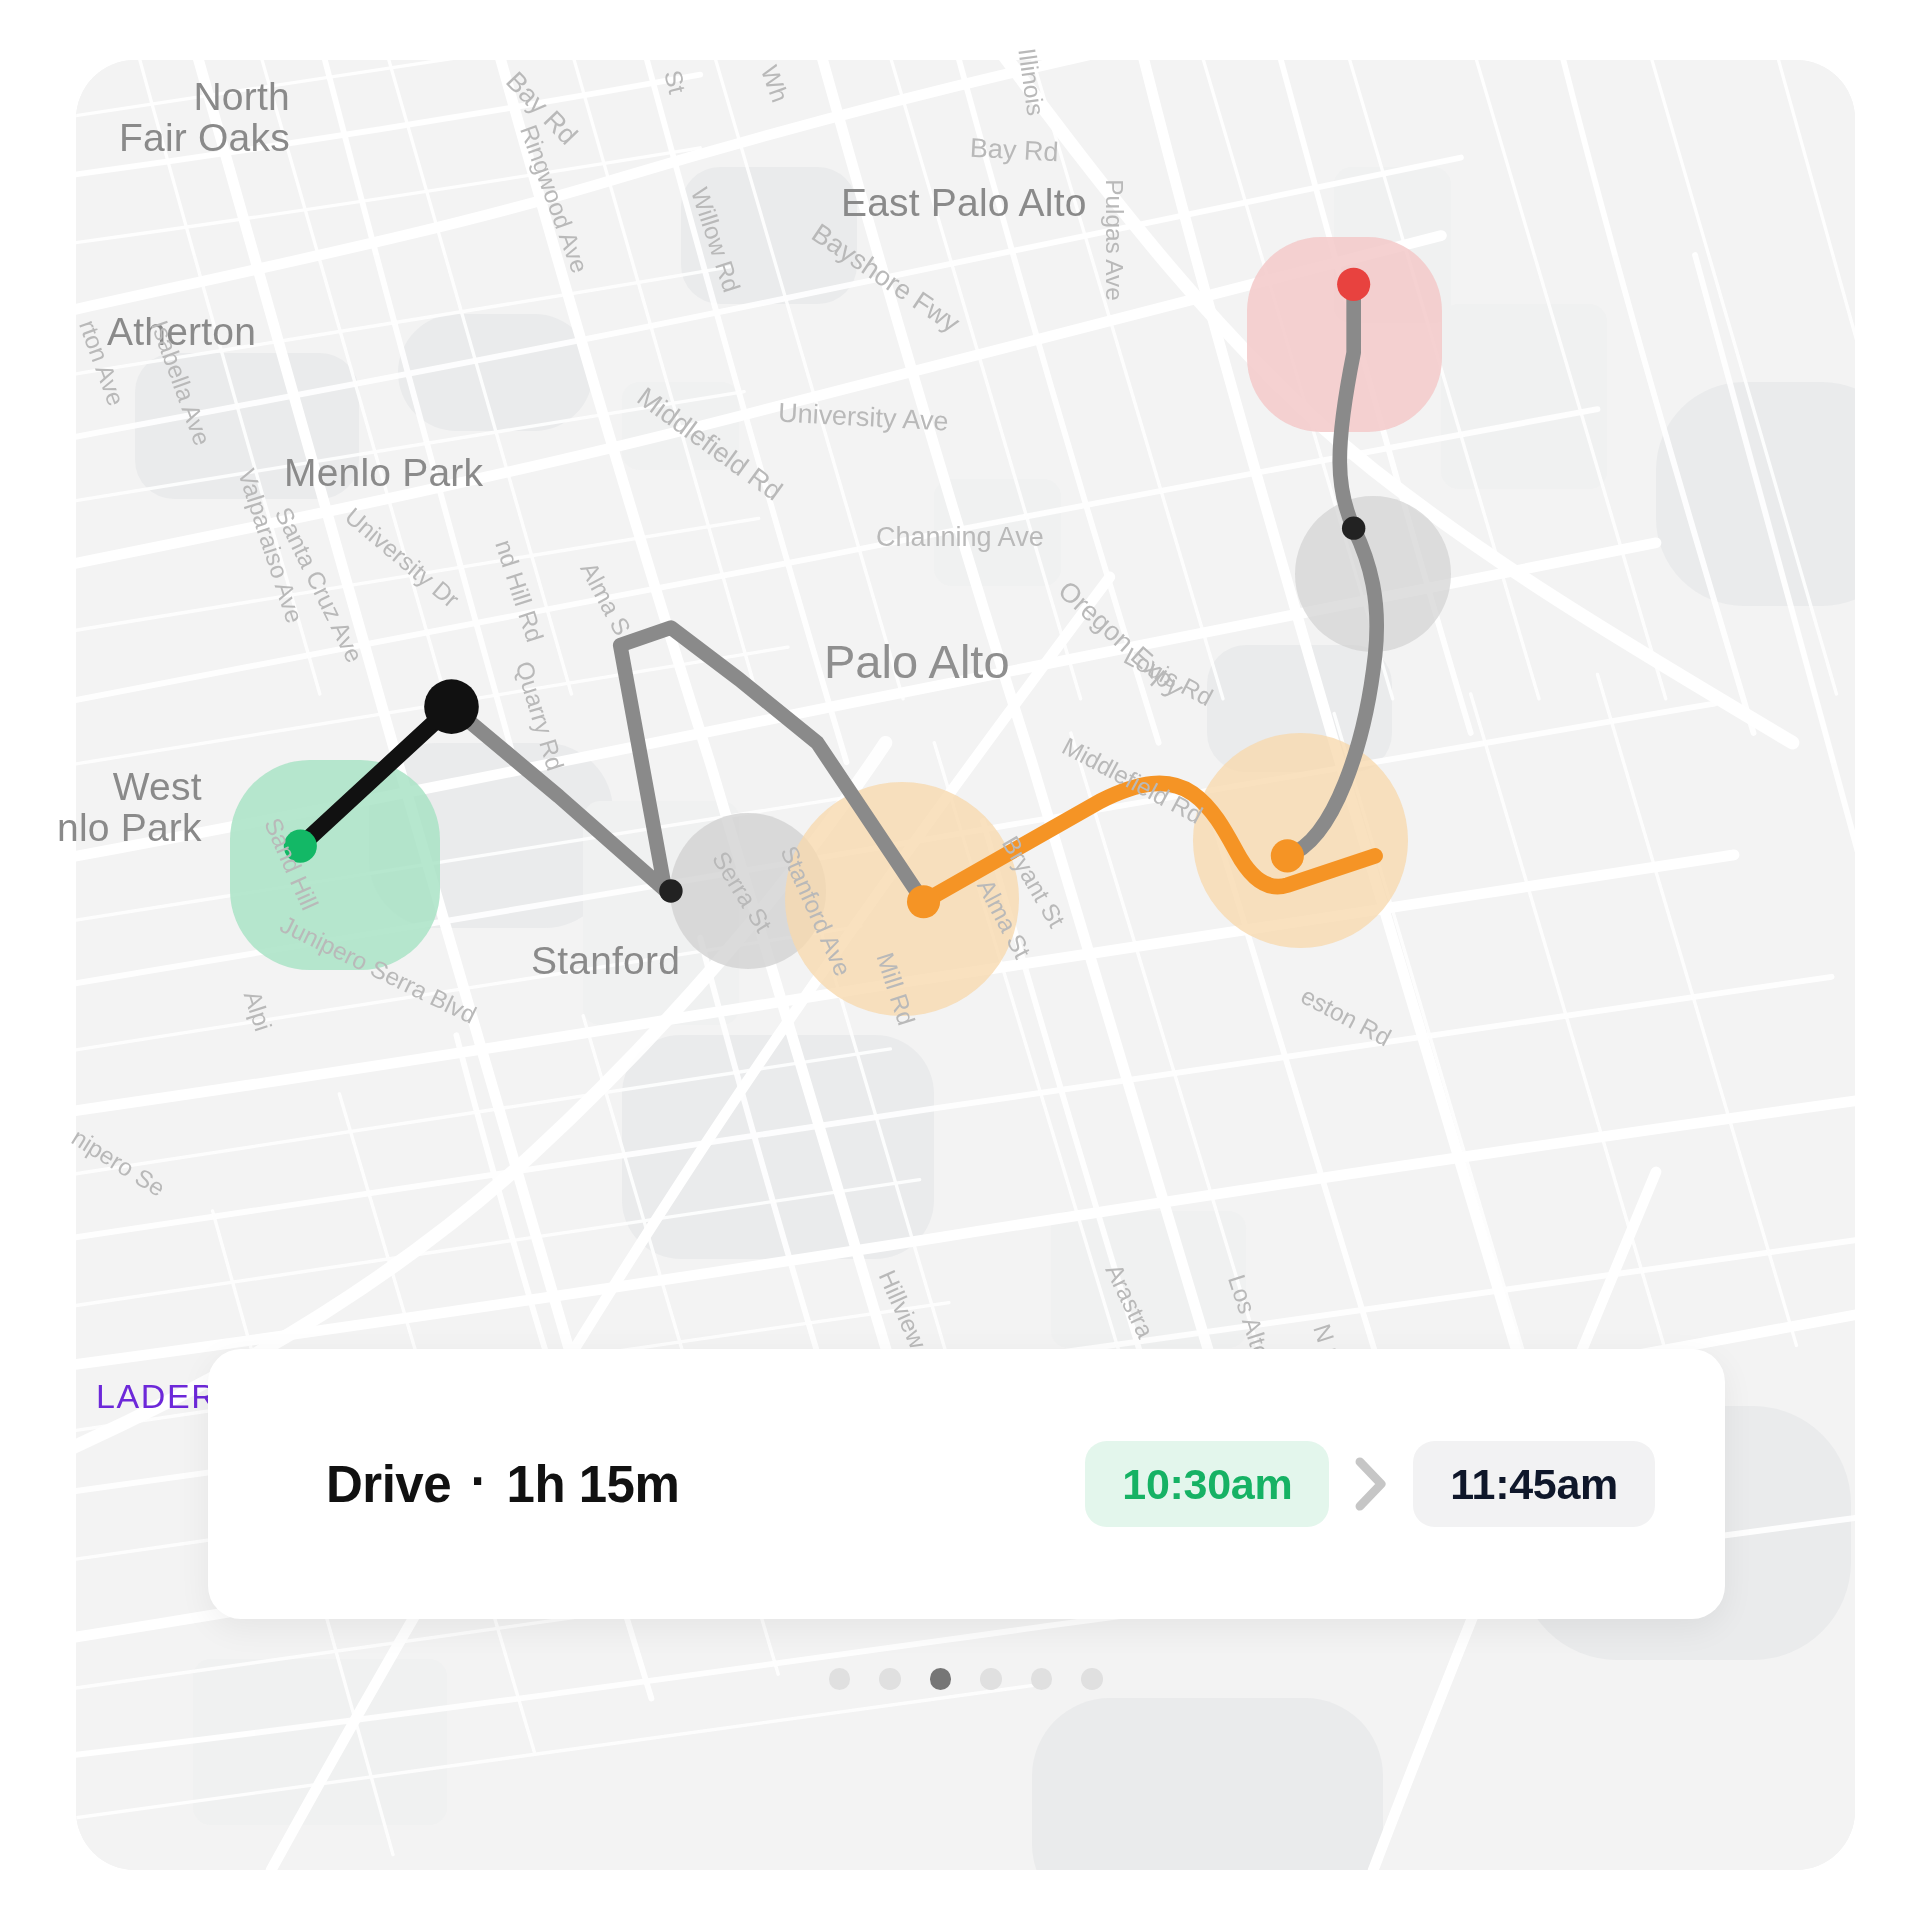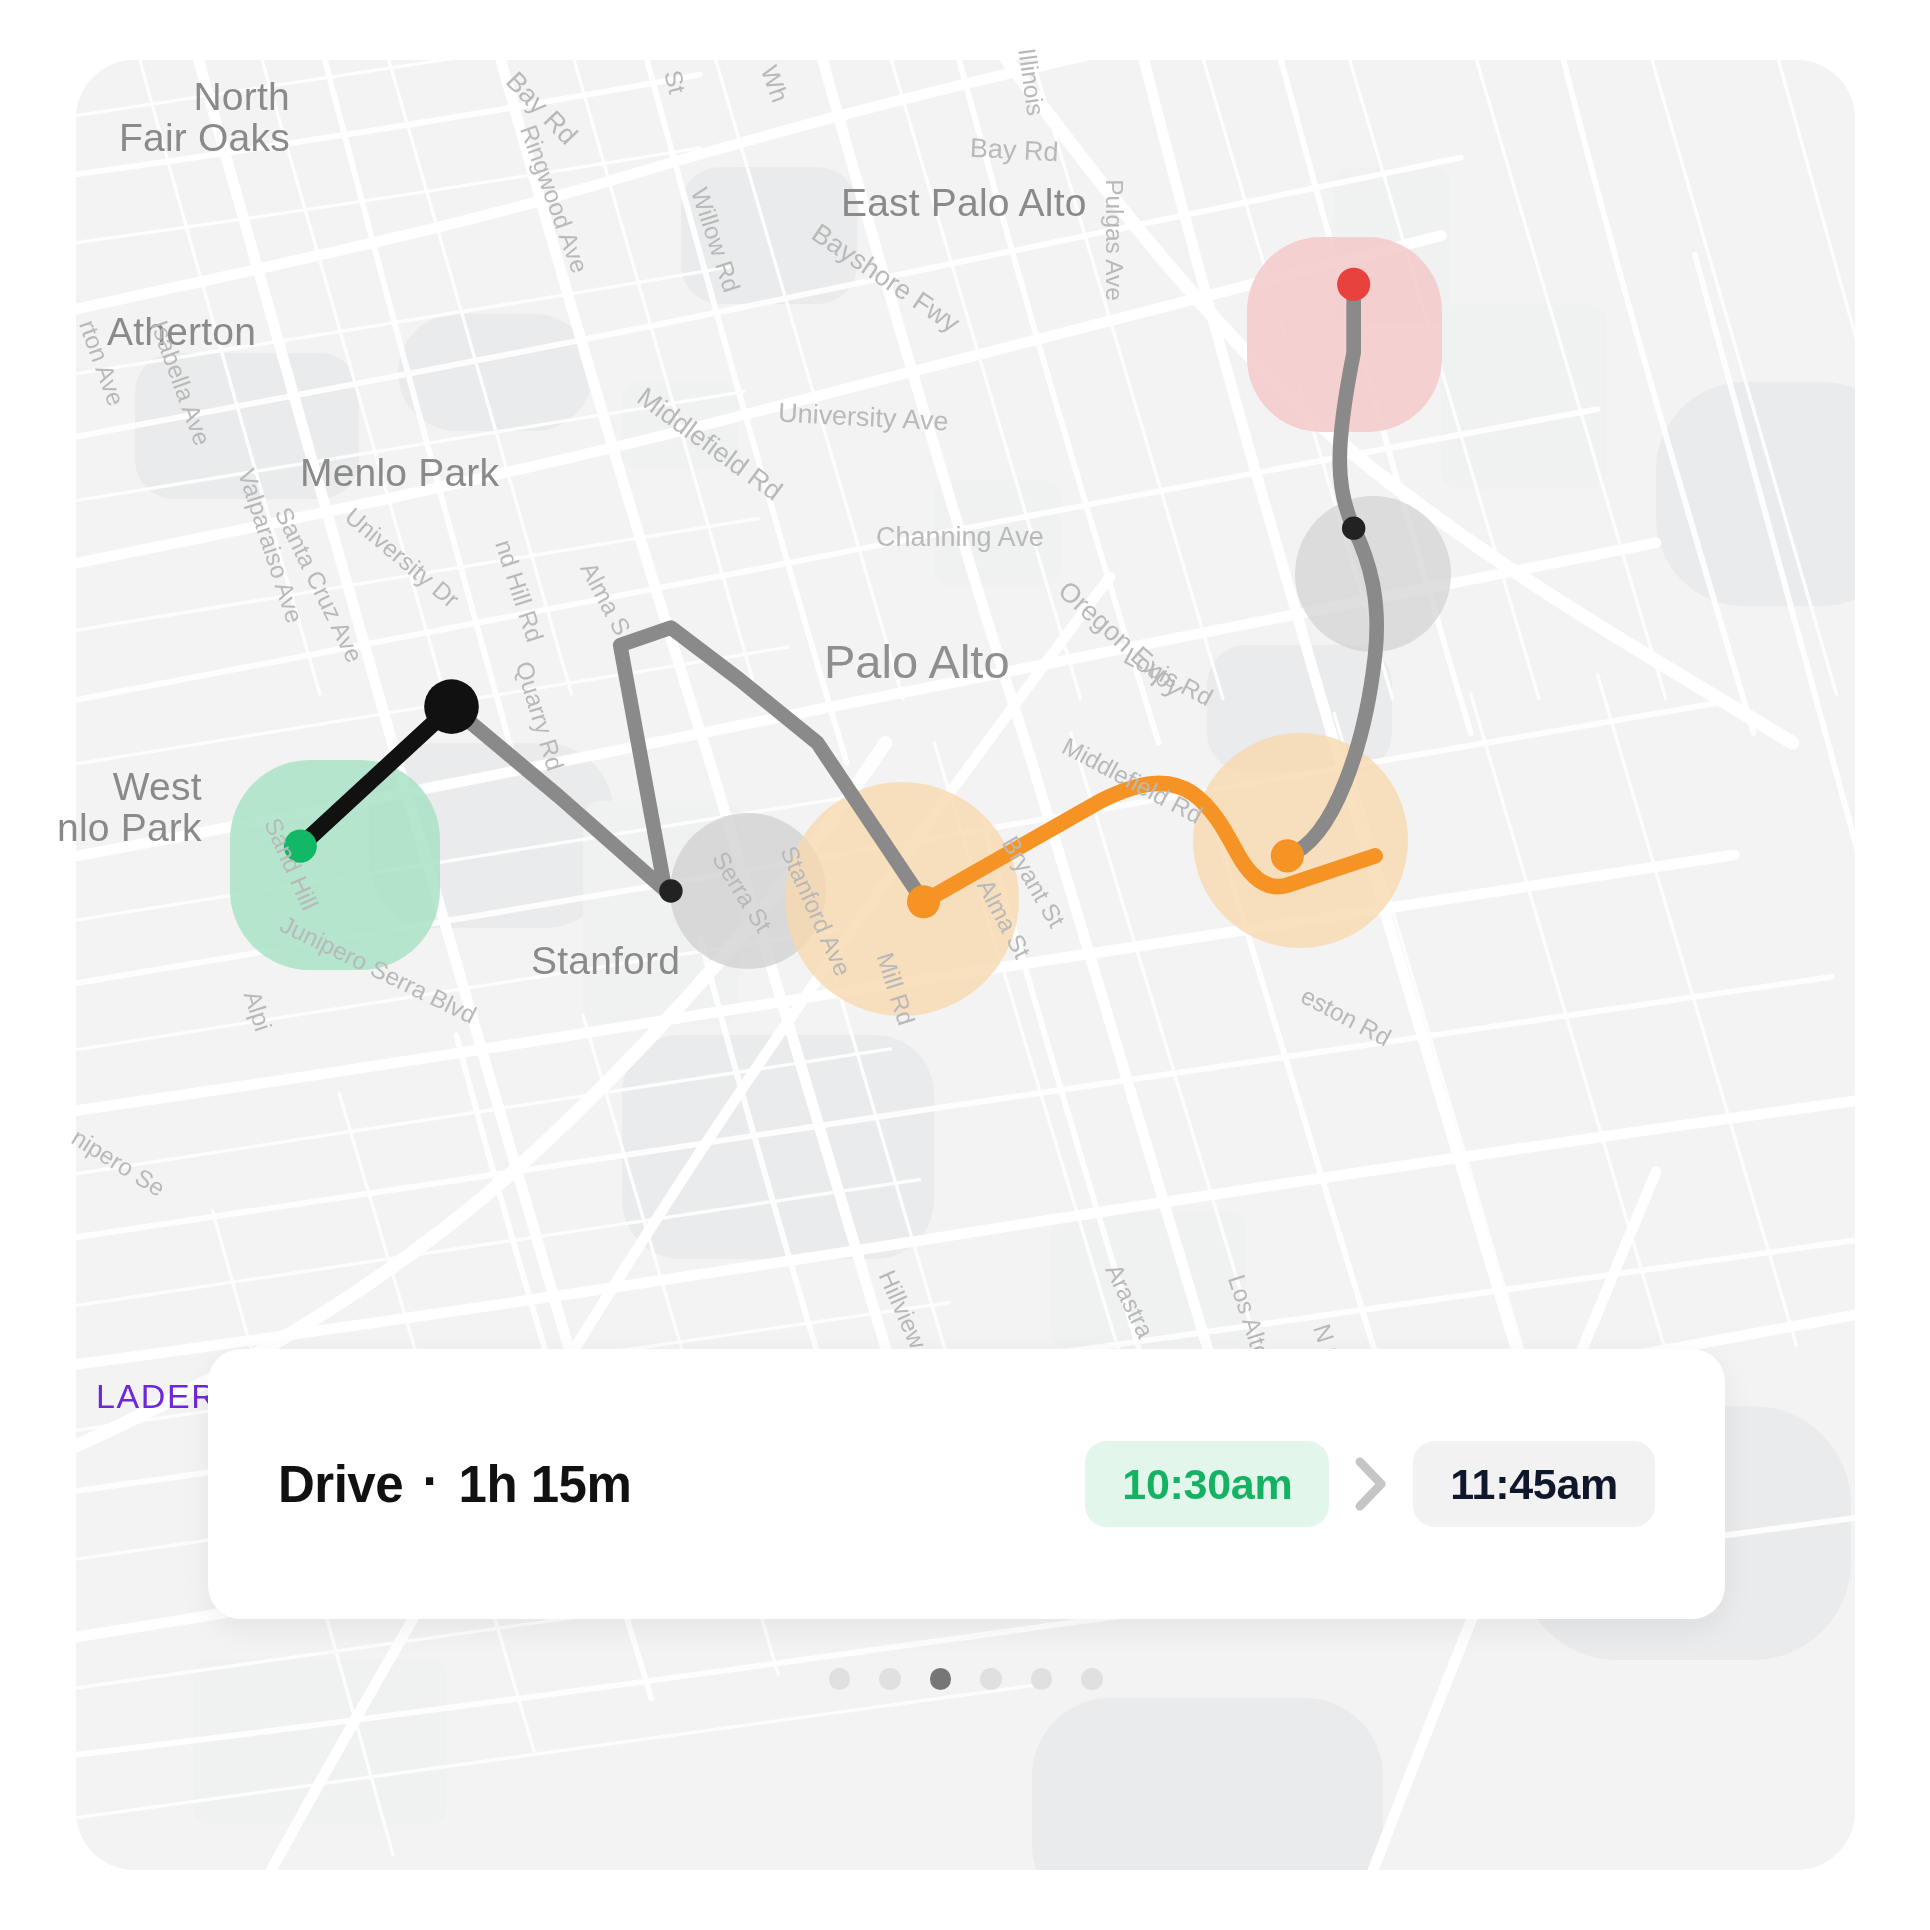--- a/index.html
+++ b/index.html
@@ -123,21 +123,21 @@
   .trip-summary {
     display: flex;
     align-items: center;
     gap: 0px;
     font-size: 51px;
     font-weight: 700;
     color: #111111;
     letter-spacing: -0.5px;
     white-space: nowrap;
   }
-  .trip-mode { font-weight: 700; }
+  .trip-mode { font-weight: 700; margin-left: 48px; }
   .trip-sep {
     color: #111111;
     margin: 0 19.5px;
     font-weight: 700;
     position: relative;
     top: -2.9px;
   }
   .trip-duration { font-weight: 700; }
 
   .time-group {
@@ -349,21 +349,21 @@
       <circle cx="1310" cy="480" r="12" fill="#222222"></circle>
 
       <circle cx="1310" cy="230" r="17" fill="#e8423f"></circle>
     </svg>
   </div>
 
   <div>
     <div class="map-label label-city two-line" style="left:119px; top:76px;">North
 Fair Oaks</div>
     <div class="map-label label-city" style="left:107px; top:310px;">Atherton</div>
-    <div class="map-label label-city" style="left:300px; top:451px;">Menlo Park</div>
+    <div class="map-label label-city" style="left:284px; top:451px;">Menlo Park</div>
     <div class="map-label label-city" style="left:841px; top:181px;">East Palo Alto</div>
     <div class="map-label label-bigcity" style="left:824px; top:634px;">Palo Alto</div>
     <div class="map-label label-city" style="left:531px; top:939px;">Stanford</div>
     <div class="map-label label-city two-line" style="left:57px; top:766px;">West
 nlo Park</div>
     <div class="map-label label-tiny" style="left:96px; top:1377px;">LADERA</div>
 
     <div class="map-label label-street" style="left:497px; top:93px; transform:rotate(46deg);">Bay Rd</div>
     <div class="map-label label-street sm" style="left:663px; top:68px; transform:rotate(76deg);">St</div>
     <div class="map-label label-street sm" style="left:756px; top:70px; transform:rotate(70deg);">Wh</div>

